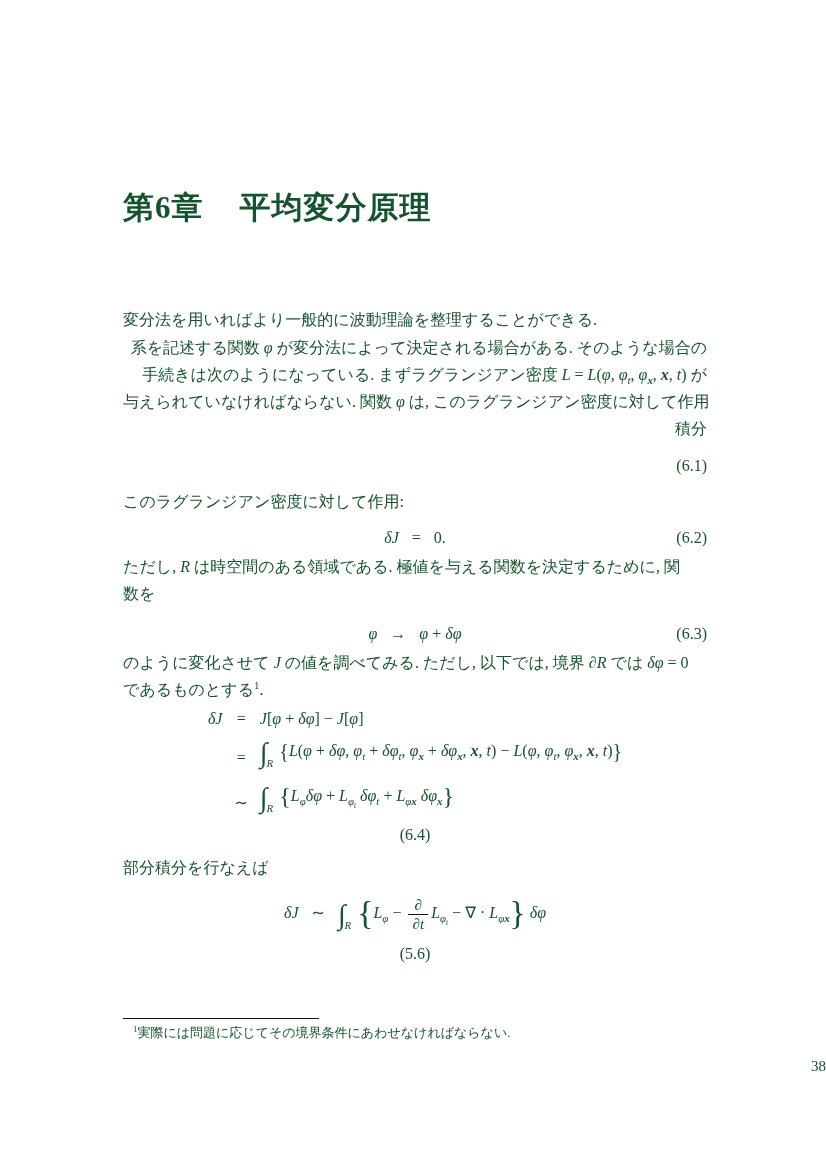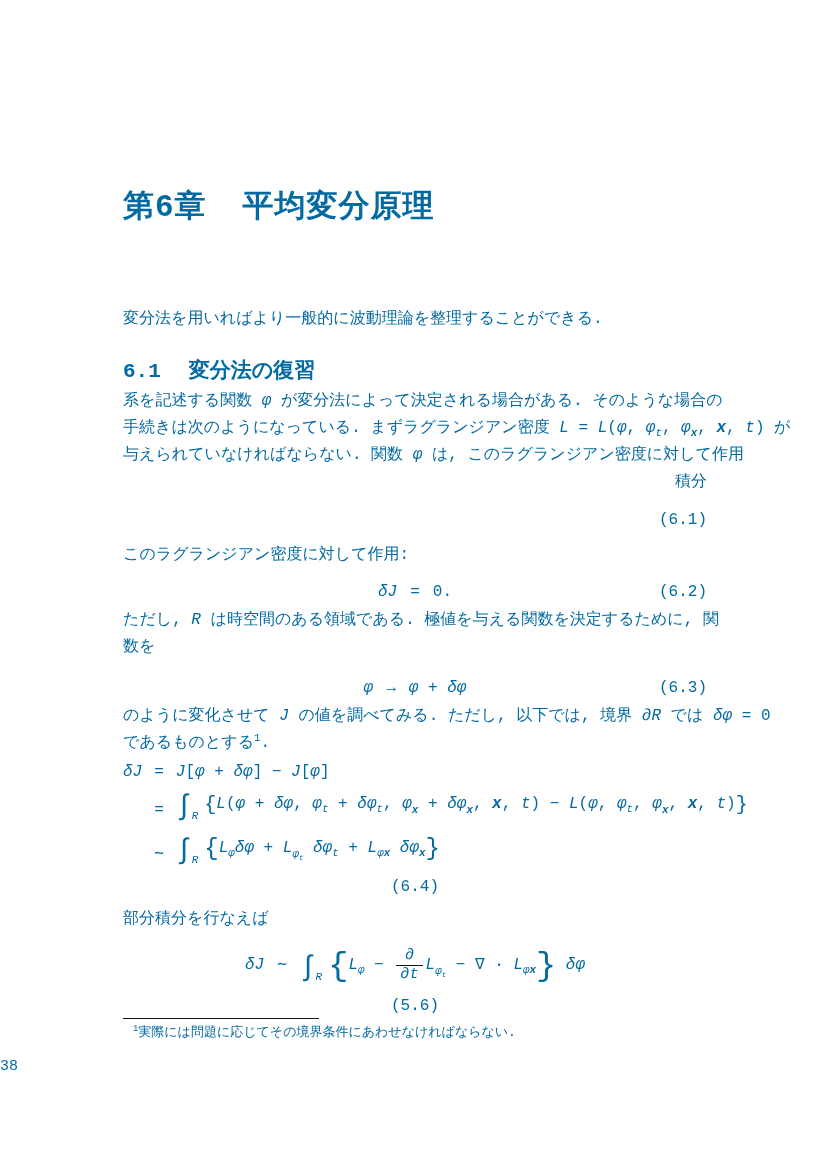--- a/index.html
+++ b/index.html
@@ -1,22 +1,22 @@
 <!DOCTYPE html>
 <html><head>
 <meta charset="utf-8">
 <style>
   html,body { margin:0; padding:0; background:#ffffff; }
   .page {
     position:relative;
     width:826px; height:1169px;
     margin:0 auto;
     background:#ffffff;
-    color:#0369a1;
-    font-family:Liberation Mono, monospace;
+    color:#14532d;
+    font-family:Liberation Serif, serif;
     overflow:hidden;
   }
   .content {
     position:absolute; left:123px; top:0; width:584px;
     font-size:16px; line-height:27px;
   }
   .ln { white-space:nowrap; }
   i { font-style:italic; }
   sub { font-size:0.68em; line-height:0; }
   sup { font-size:0.68em; line-height:0; }
@@ -87,34 +87,33 @@
   .footrule {
     position:absolute; left:123px; top:1018px; width:196px;
     border-top:1px solid #141414; height:0;
   }
   .footnote {
     position:absolute; left:133px; top:1024px; width:574px;
     font-size:13px; line-height:18px;
   }
   .pageno {
     position:absolute; left:0; top:1058px; width:826px;
-    text-align:left; font-size:15px;
+    text-align:right; font-size:15px;
   }
 </style>
 </head>
 <body>
 
 <div class="page">
   <div class="content">
 
     <div class="chapter"><span>第6章</span><span class="gap"></span><span>平均変分原理</span></div>
 
     <div class="intro ln">変分法を用いればより一般的に波動理論を整理することができる.</div>
 
-    <div class="section"><span>6.1</span><span class="gap"></span><span>変分法の復習</span></div>
 
     <div class="para p1">
       <div class="ln">系を記述する関数 <i>φ</i> が変分法によって決定される場合がある. そのような場合の</div>
       <div class="ln">手続きは次のようになっている. まずラグランジアン密度 <i>L</i> = <i>L</i>(<i>φ</i>, <i>φ<sub>t</sub></i>, <i>φ</i><sub><span class="bx">x</span></sub>, <span class="bx">x</span>, <i>t</i>) が</div>
       <div class="ln">与えられていなければならない. 関数 <i>φ</i> は, このラグランジアン密度に対して作用</div>
       <div class="ln">積分</div>
     </div>
 
     <div class="eqline eq61">
       <span class="eqno">(6.1)</span>

